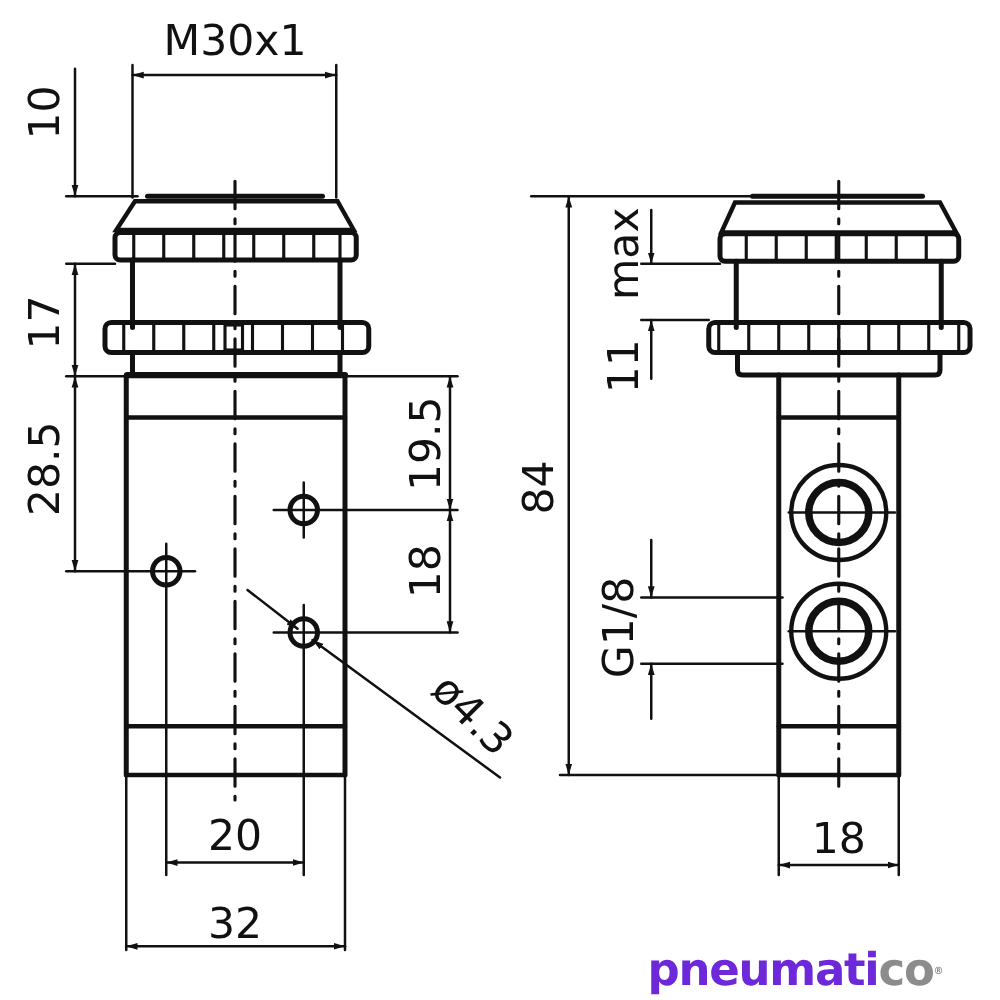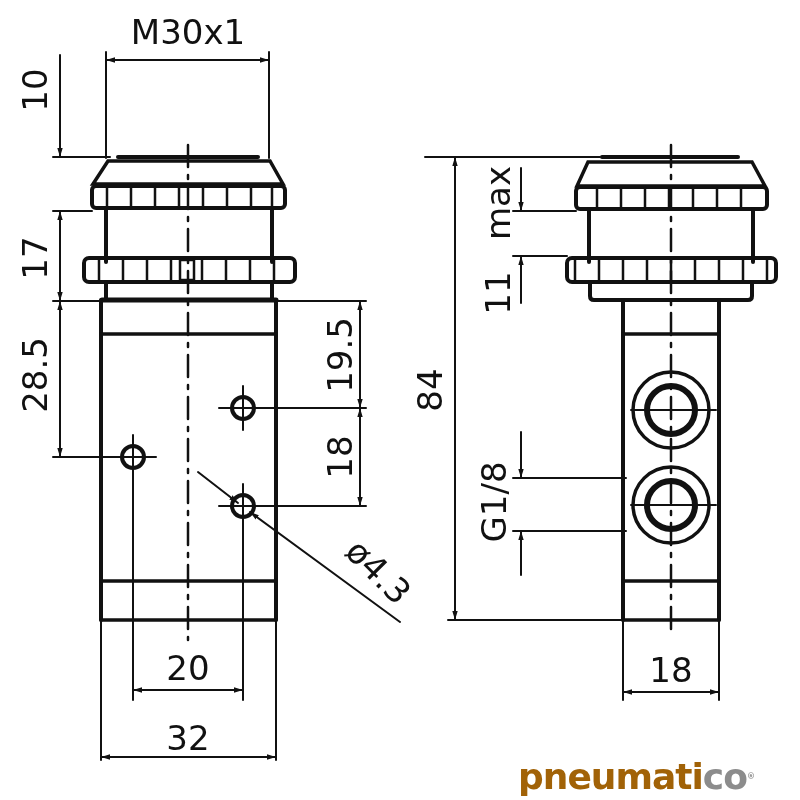--- a/index.html
+++ b/index.html
@@ -1,20 +1,20 @@
 <!DOCTYPE html>
 <html><head>
 <meta charset="utf-8">
 <style>
   html,body{margin:0;padding:0;background:#fff;}
   #canvas{position:relative;width:800px;height:800px;overflow:hidden;background:#fff;}
   svg{position:absolute;left:0;top:0;}
   .t{font-family:"DejaVu Sans","Liberation Sans",sans-serif;font-size:34px;fill:#111;}
   .logo{position:absolute;left:518px;top:757px;font-family:"DejaVu Sans","Liberation Sans",sans-serif;font-weight:bold;font-size:36px;letter-spacing:-1px;line-height:40px;}
-  .logo .a{color:#a16207;}
+  .logo .a{color:#6d28d9;}
   .logo .b{color:#8c8c8c;margin-top:12px;}
   .logo sup{font-size:8px;color:#8c8c8c;vertical-align:top;}
 </style>
 </head>
 <body>
 
 <div id="canvas">
 <svg width="800" height="800" viewBox="0 0 800 800">
   <defs>
     <marker id="ar" viewBox="0 0 10 10" refX="10" refY="5" markerWidth="9" markerHeight="9" orient="auto-start-reverse" markerUnits="userSpaceOnUse">

